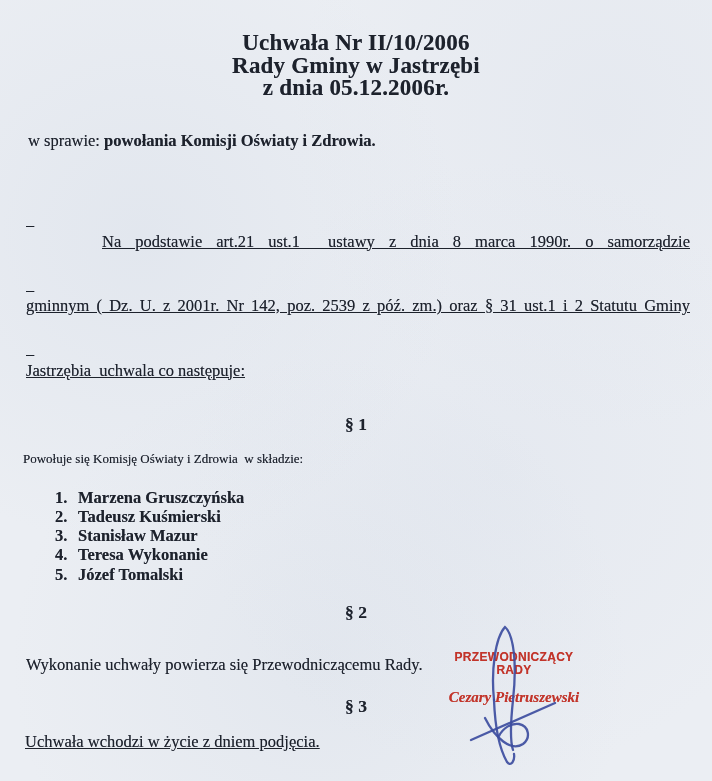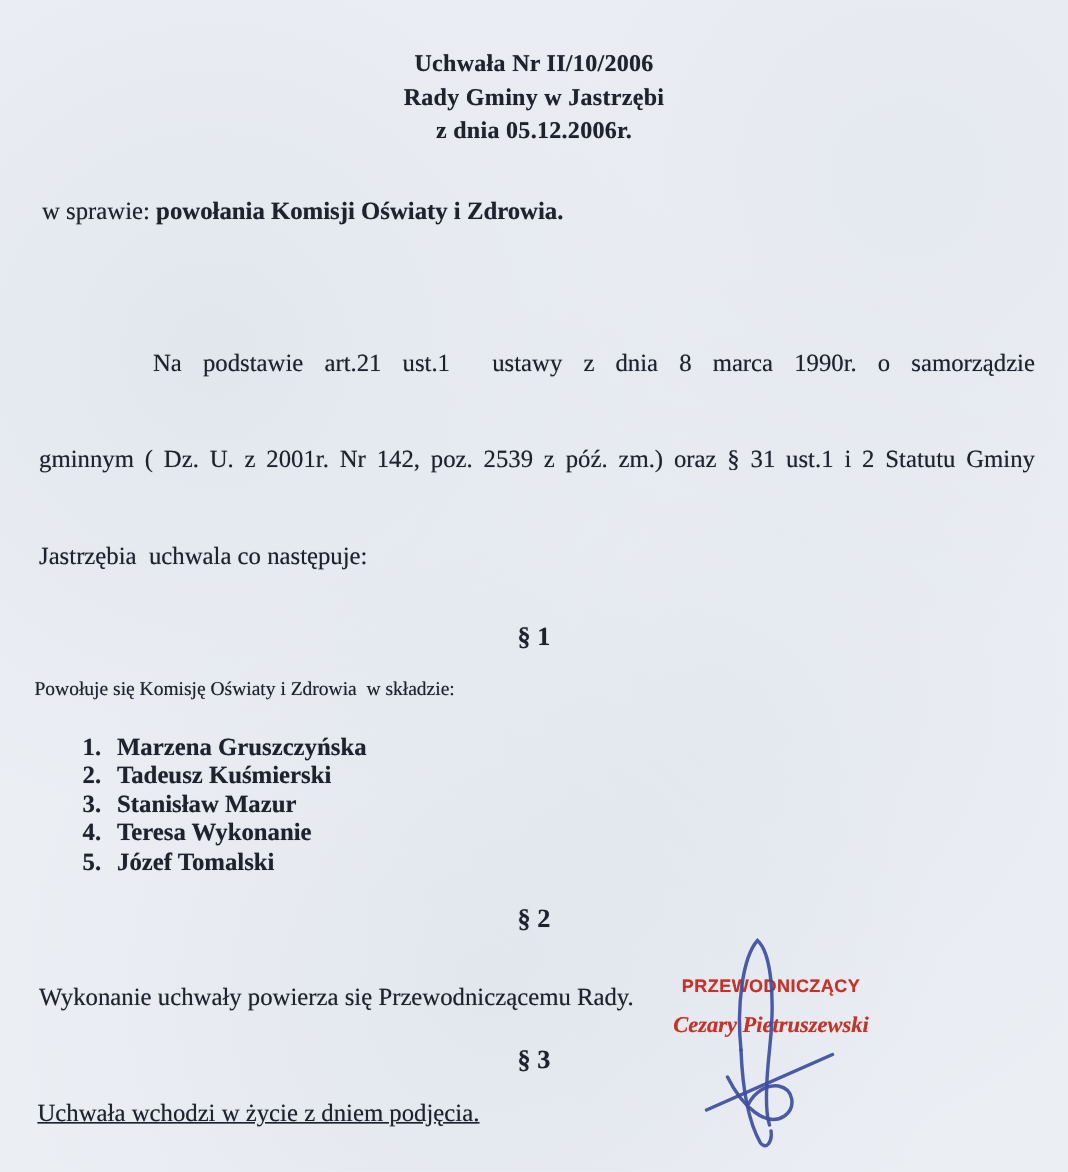--- a/index.html
+++ b/index.html
@@ -23,37 +23,38 @@
       radial-gradient(circle at 70% 60%, rgba(205,213,228,0.20), transparent 45%),
       radial-gradient(circle at 45% 85%, rgba(198,208,222,0.22), transparent 40%),
       radial-gradient(circle at 85% 15%, rgba(203,211,226,0.18), transparent 35%);
     text-shadow: 0 0 0.5px rgba(22,28,46,0.55);
   }
 
   .title-block {
     padding-top: 32px;
     text-align: center;
     font-weight: bold;
-    font-size: 16px;
+    font-size: 23px;
     line-height: 22.5px;
     letter-spacing: 0.2px;
   }
 
   .subject {
     margin: 30px 24px 0 28px;
     font-size: 16.5px;
     line-height: 22px;
   }
   .subject .emph { font-weight: bold; }
 
   .preamble {
     margin: 36px 22px 0 26px;
     font-size: 16.5px;
     line-height: 21.5px;
     white-space: pre-wrap;
+    text-decoration: underline;
   }
   .preamble .line { text-align: justify; }
   .preamble .line.justify-last { text-align-last: justify; }
   .preamble .line.first { text-indent: 76px; }
 
   .sec-heading {
     text-align: center;
     font-weight: bold;
     font-size: 17.5px;
     line-height: 18px;
@@ -178,20 +179,21 @@
 </ol>
 
 <div class="sec-heading h2">§ 2</div>
 <p class="sec2-body">Wykonanie uchwały powierza się Przewodniczącemu Rady.</p>
 
 <div class="sec-heading h3">§ 3</div>
 <p class="sec3-body">Uchwała wchodzi w życie z dniem podjęcia.</p>
 
 <div class="stamp">
   <div class="role">PRZEWODNICZĄCY</div>
+  <div class="role">RADY</div>
   <div class="signer">Cezary Pietruszewski</div>
 </div>
 
 <svg class="signature-svg" viewBox="0 0 130 155" xmlns="http://www.w3.org/2000/svg">
   <path d="M 39 84 C 36 55 40 22 50 11 C 59 19 62 48 58 84 C 55 112 56 128 58 134"></path>
   <path d="M 39 84 C 40 110 44 132 52 146 C 56 151 60 145 59 138"></path>
   <path d="M 30 102 C 40 122 56 136 68 128 C 76 122 74 110 64 108 C 56 107 48 112 44 120"></path>
   <path d="M 100 87 L 16 124"></path>
 </svg>
 

